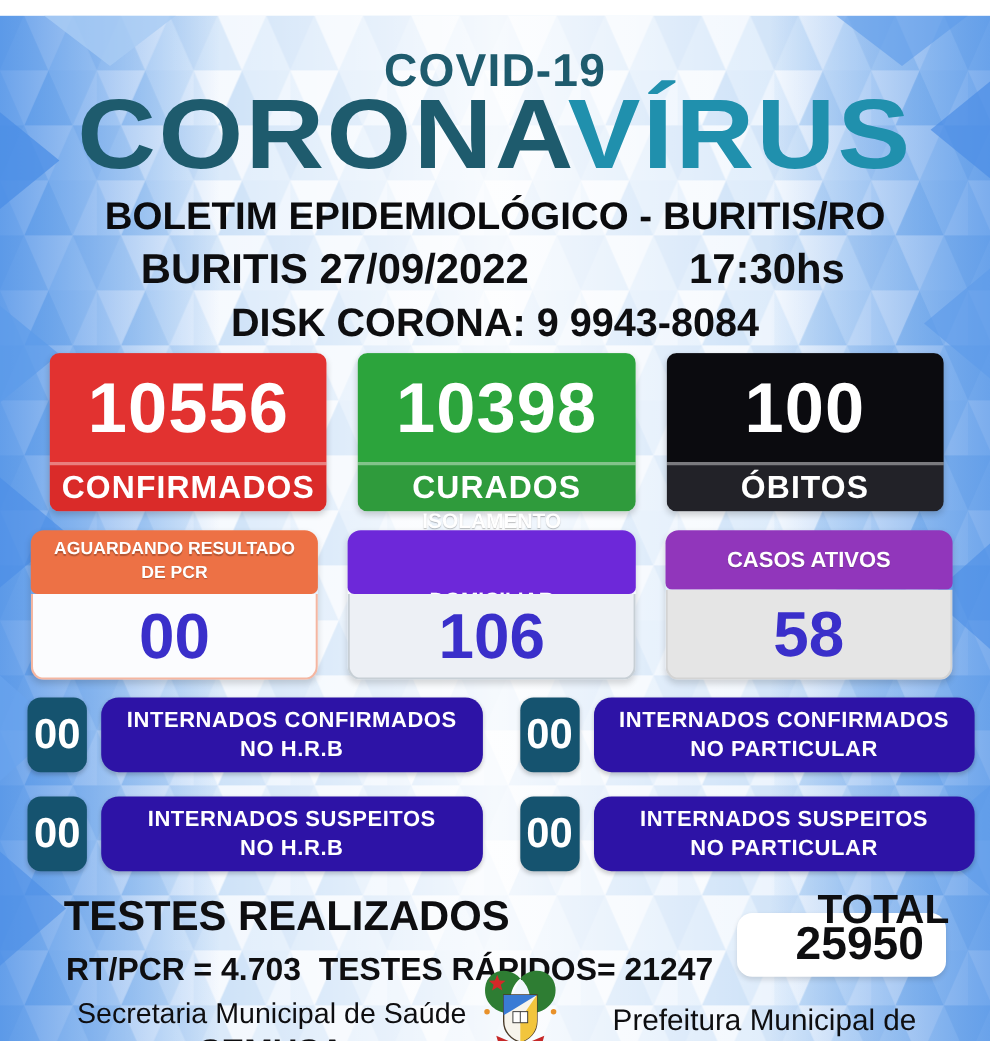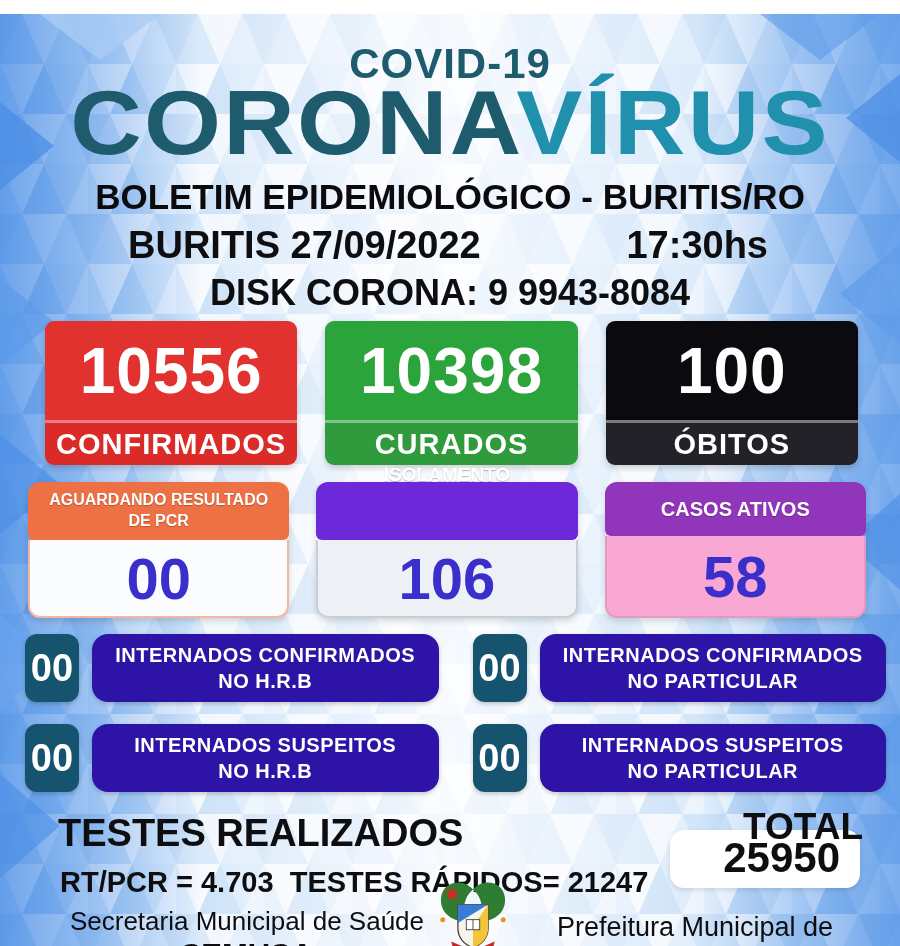--- a/index.html
+++ b/index.html
@@ -41,21 +41,21 @@
   .stat-header{height:58px;border-radius:12px 12px 6px 6px;display:flex;flex-direction:column;
     align-items:center;justify-content:center;color:#fff;font-weight:800;
     font-size:16px;line-height:1.3;text-shadow:0 1px 1px rgba(0,0,0,.25);}
   .stat:nth-child(2) .stat-header{font-size:19px;}
   .stat:nth-child(3) .stat-header{font-size:20px;height:54px;}
   .stat-body{flex:1;background:#fbfcfe;border-radius:0 0 12px 12px;display:flex;
     align-items:center;justify-content:center;
     font-size:58px;font-weight:800;color:#3a2fca;}
   .stat:nth-child(1) .stat-body{border:2px solid rgba(237,113,69,.5);border-top:none;}
   .stat:nth-child(2) .stat-body{background:#edf0f5;border:2px solid rgba(90,110,120,.25);border-top:none;}
-  .stat:nth-child(3) .stat-body{background:#f9a8d4;border:2px solid rgba(0,0,0,.08);border-top:none;}
+  .stat:nth-child(3) .stat-body{background:#e5e5e5;border:2px solid rgba(0,0,0,.08);border-top:none;}
 
   
   .hosp-row{position:absolute;left:25px;right:14px;height:68px;display:flex;gap:34px;}
   .hosp-row.r1{top:620px;} .hosp-row.r2{top:710px;}
   .hosp{flex:1;display:flex;gap:13px;align-items:stretch;}
   .hosp-count{width:54px;border-radius:12px;background:#15536f;color:#fff;
     display:flex;align-items:center;justify-content:center;font-size:38px;font-weight:800;
     box-shadow:0 2px 4px rgba(0,0,0,.2);}
   .hosp-pill{flex:1;border-radius:16px;background:#2d13a6;color:#fff;
     display:flex;flex-direction:column;align-items:center;justify-content:center;

